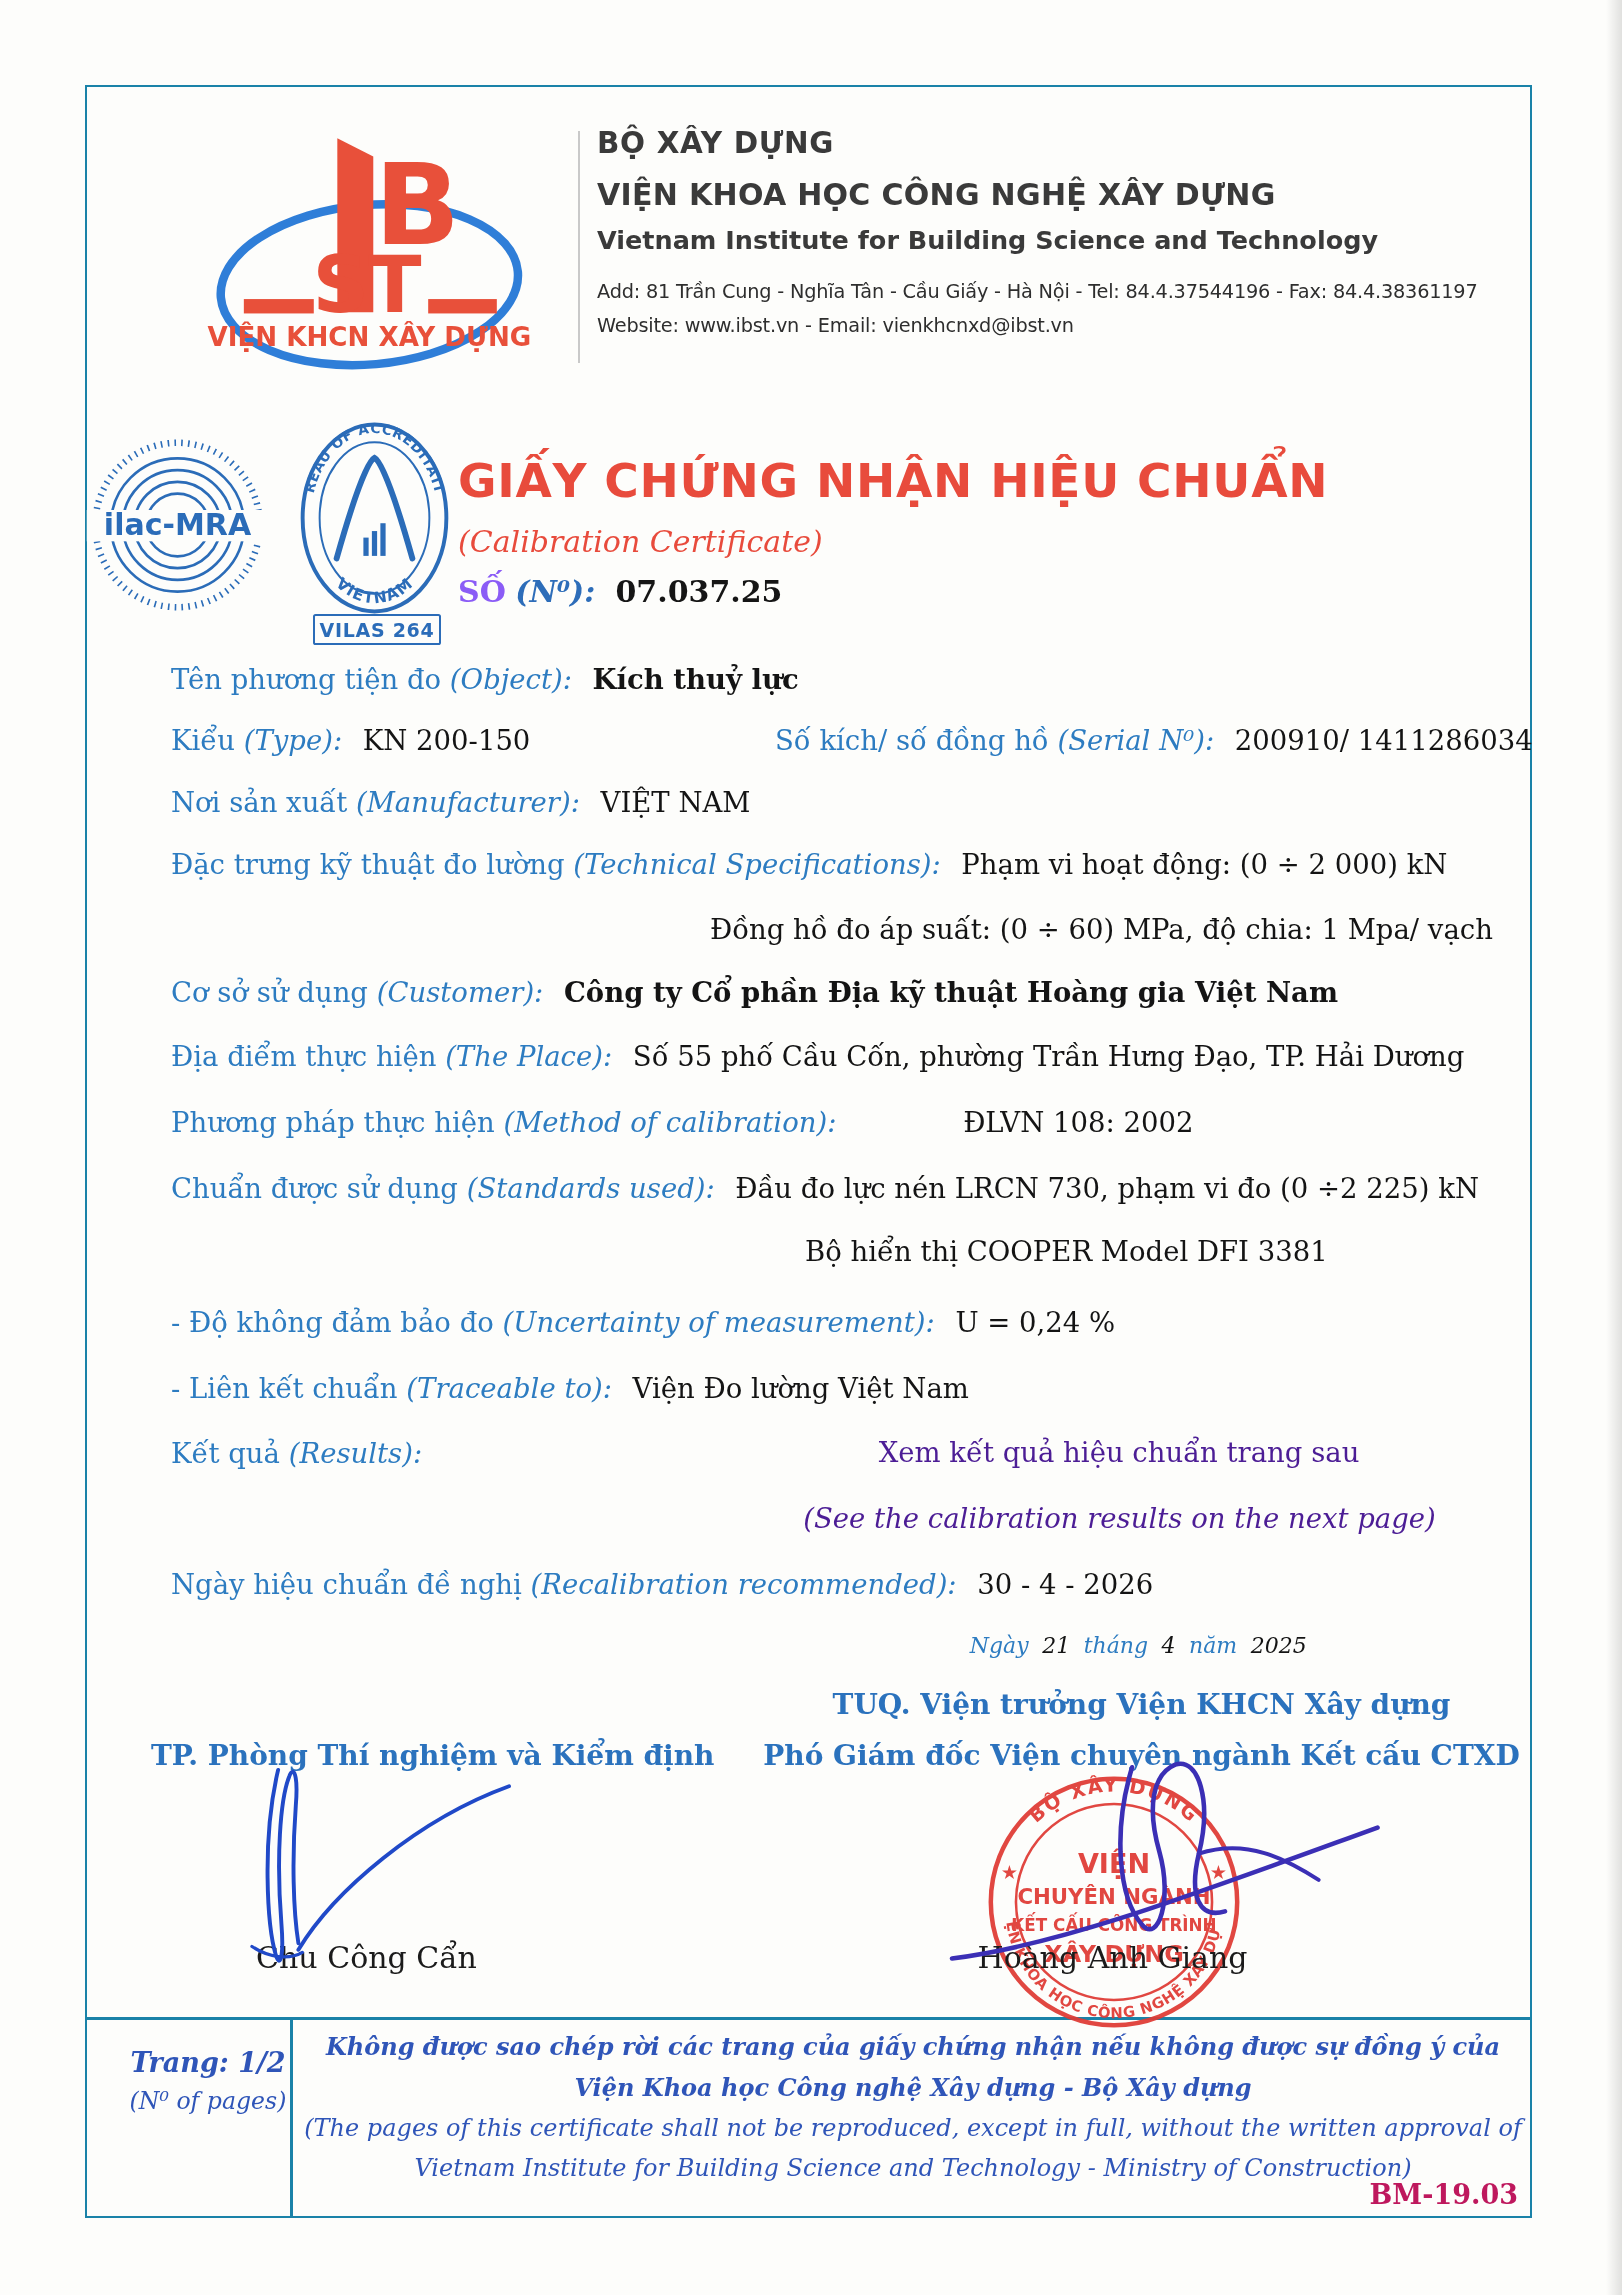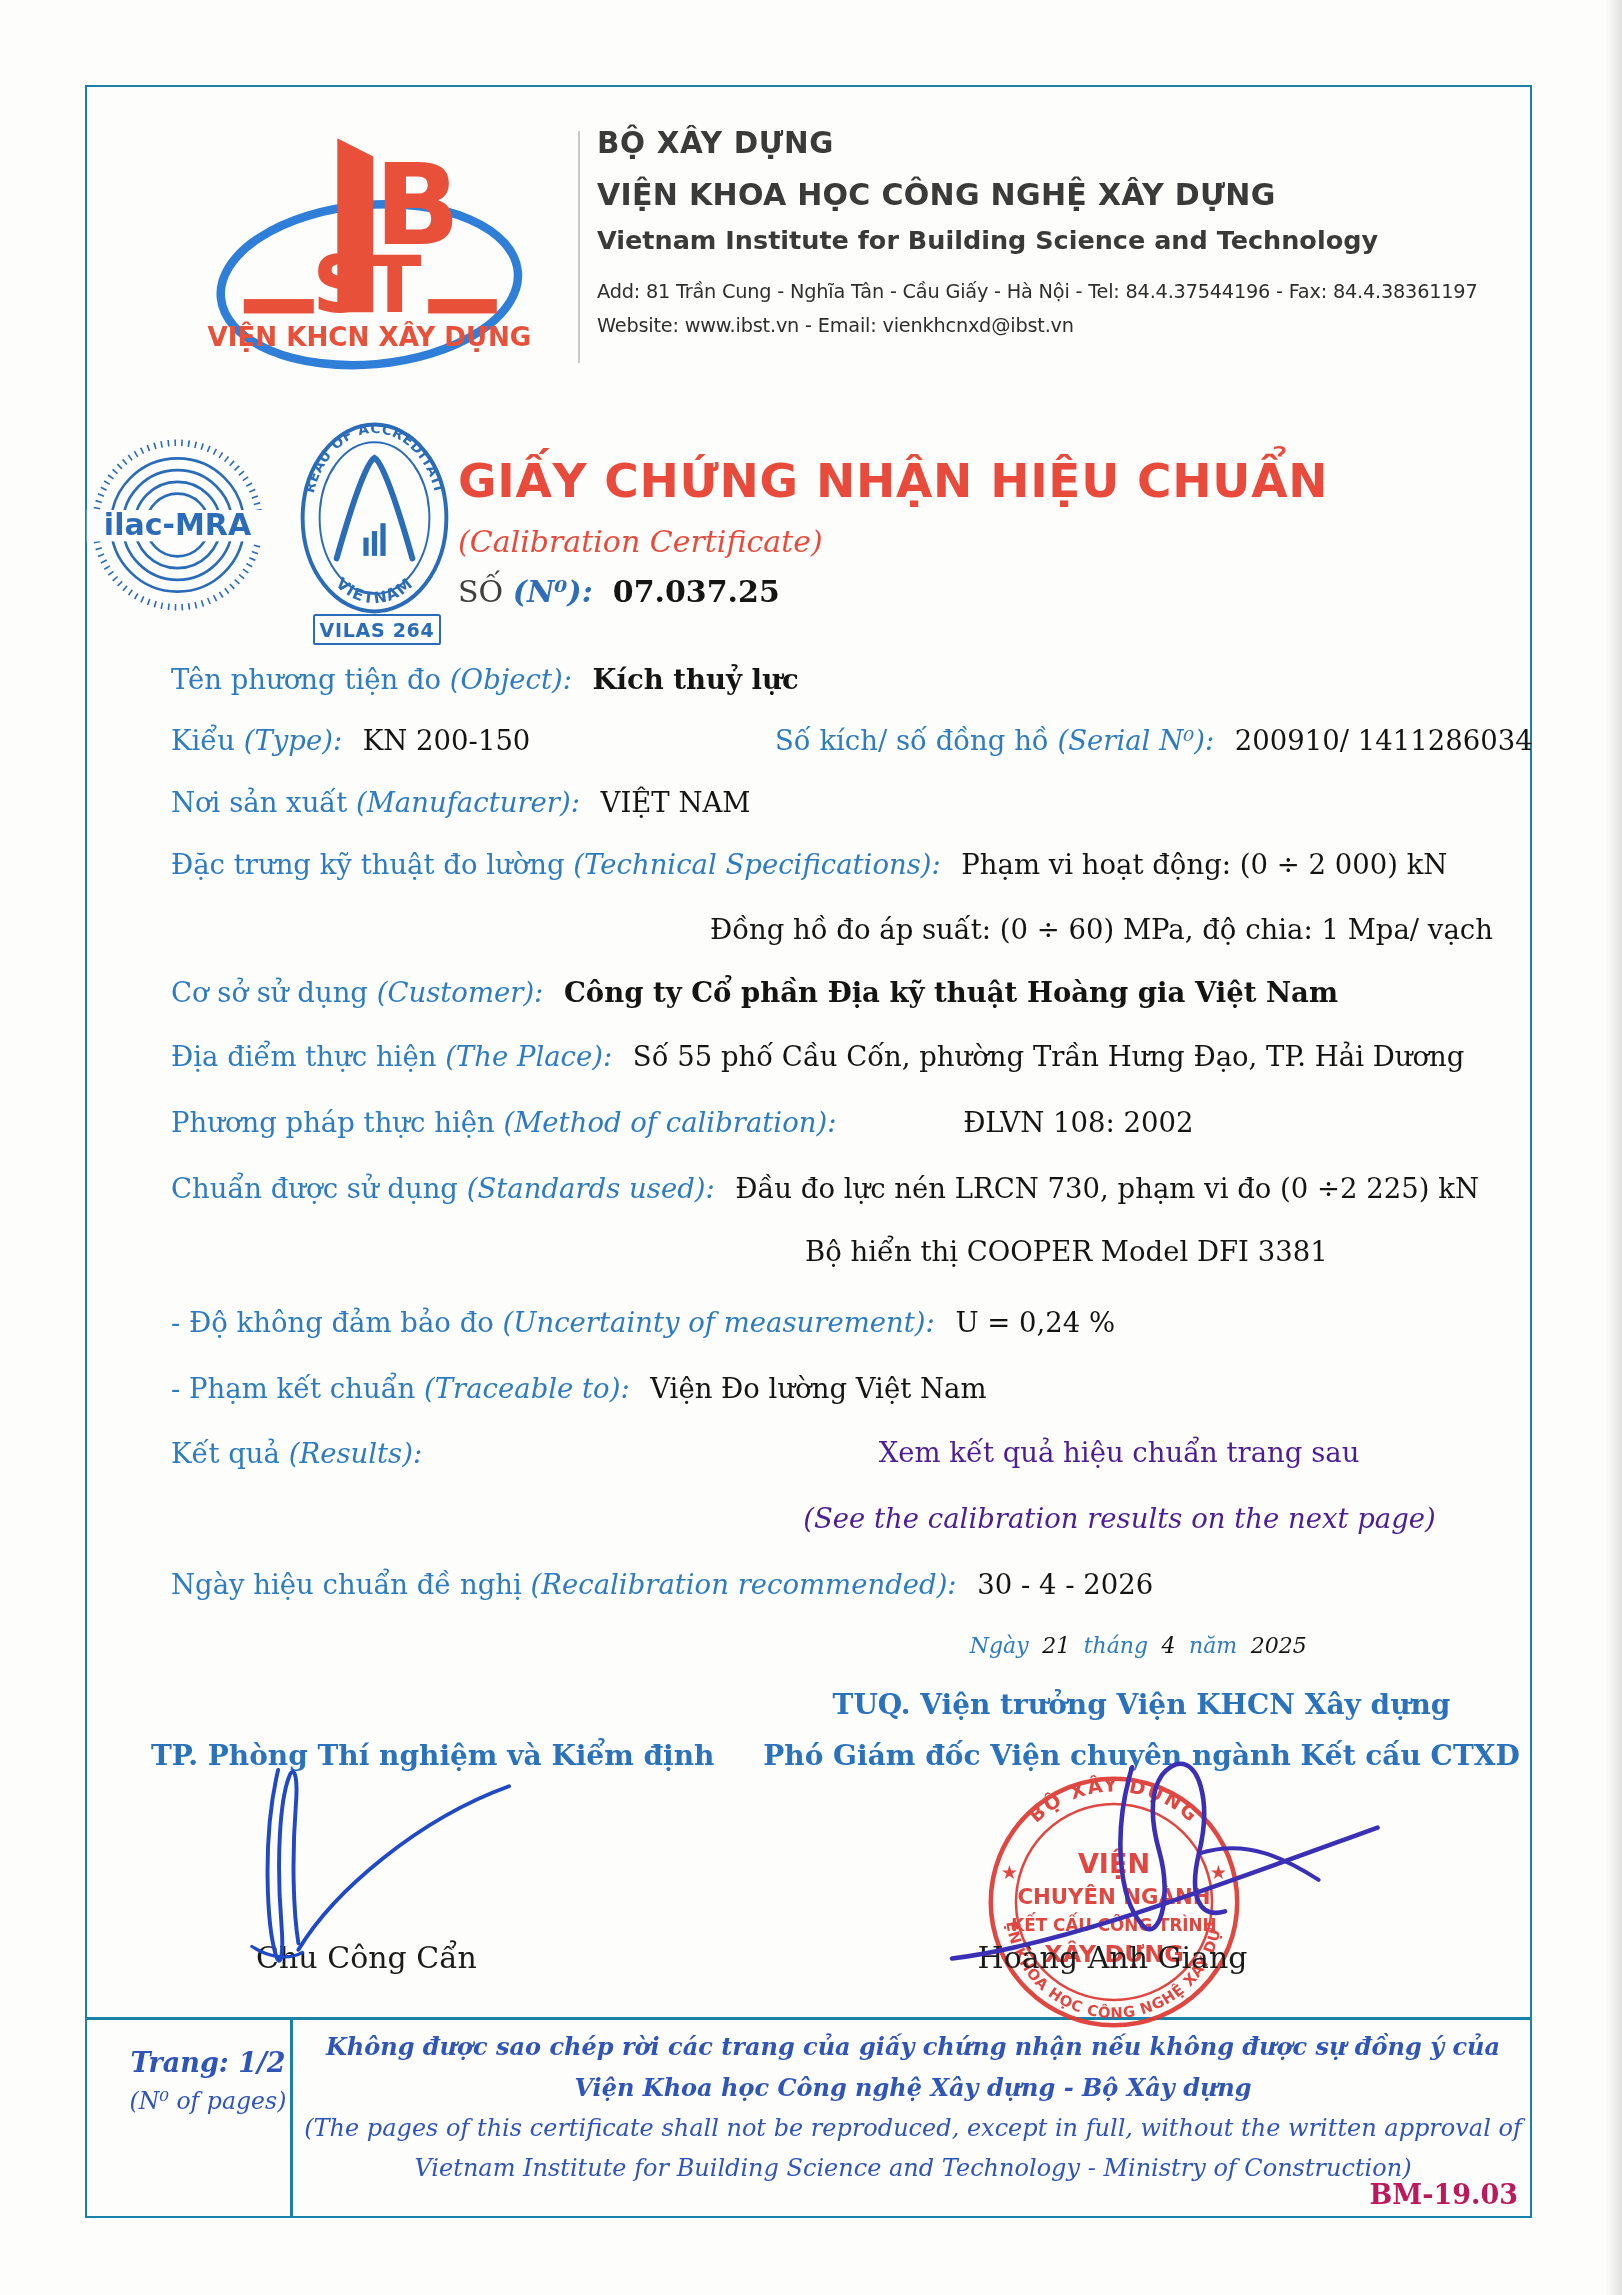--- a/index.html
+++ b/index.html
@@ -27,21 +27,21 @@
   .hdr-inst-vi{font-size:30px;font-weight:bold;margin-top:17px;letter-spacing:0.3px;}
   .hdr-inst-en{font-size:25.5px;font-weight:bold;margin-top:13px;}
   .hdr-address{font-size:19.3px;margin-top:25px;letter-spacing:-0.2px;color:#2e2e2e;}
   .hdr-website{font-size:19.3px;margin-top:10.5px;letter-spacing:-0.2px;color:#2e2e2e;}
 
   
   .title-block{position:absolute;left:458px;top:453px;width:805px;text-align:left;}
   .title-vi{font-family:"DejaVu Sans", sans-serif;font-size:47px;font-weight:bold;color:#e84b3c;letter-spacing:0.7px;white-space:nowrap;}
   .title-en{font-size:30px;font-style:italic;color:#e84b3c;margin-top:15.7px;}
   .title-no{margin-top:15.7px;font-size:30px;white-space:nowrap;}
-  .no-word{color:#404040;font-weight:normal;margin-top:40px;}
+  .no-word{color:#8b5cf6;font-weight:bold;margin-top:40px;}
   .no-paren{color:#2d6db9;font-weight:bold;font-style:italic;}
   .no-value{color:#151515;font-weight:bold;margin-left:10.5px;}
 
   
   .row{position:absolute;left:171px;font-size:27.5px;line-height:1.3;white-space:nowrap;}
   .lb{color:#2d7cc1;}
   .it{font-style:italic;}
   .val{color:#141414;margin-left:11.8px;}
   .bold{font-weight:bold;}
   .cont{position:absolute;font-size:27.5px;color:#141414;white-space:nowrap;}
@@ -188,21 +188,21 @@
     <span class="val">Đầu đo lực nén LRCN 730, phạm vi đo (0 ÷2 225) kN</span>
   </div>
   <div class="cont" style="left:805px;top:1235px">Bộ hiển thị COOPER Model DFI 3381</div>
 
   <div class="row" style="top:1305px">
     <span class="lb">- Độ không đảm bảo đo </span><span class="lb it">(Uncertainty of measurement):</span>
     <span class="val">U = 0,24 %</span>
   </div>
 
   <div class="row" style="top:1371px">
-    <span class="lb">- Phạm kết chuẩn </span><span class="lb it">(Traceable to):</span>
+    <span class="lb">- Liên kết chuẩn </span><span class="lb it">(Traceable to):</span>
     <span class="val">Viện Đo lường Việt Nam</span>
   </div>
 
   <div class="row" style="top:1436px">
     <span class="lb">Kết quả </span><span class="lb it">(Results):</span>
   </div>
   <div class="centered" style="left:877px;top:1436px;width:484px">Xem kết quả hiệu chuẩn trang sau</div>
   <div class="centered it" style="left:753px;top:1502px;width:733px;font-style:italic">(See the calibration results on the next page)</div>
 
   <div class="row" style="top:1567px">

